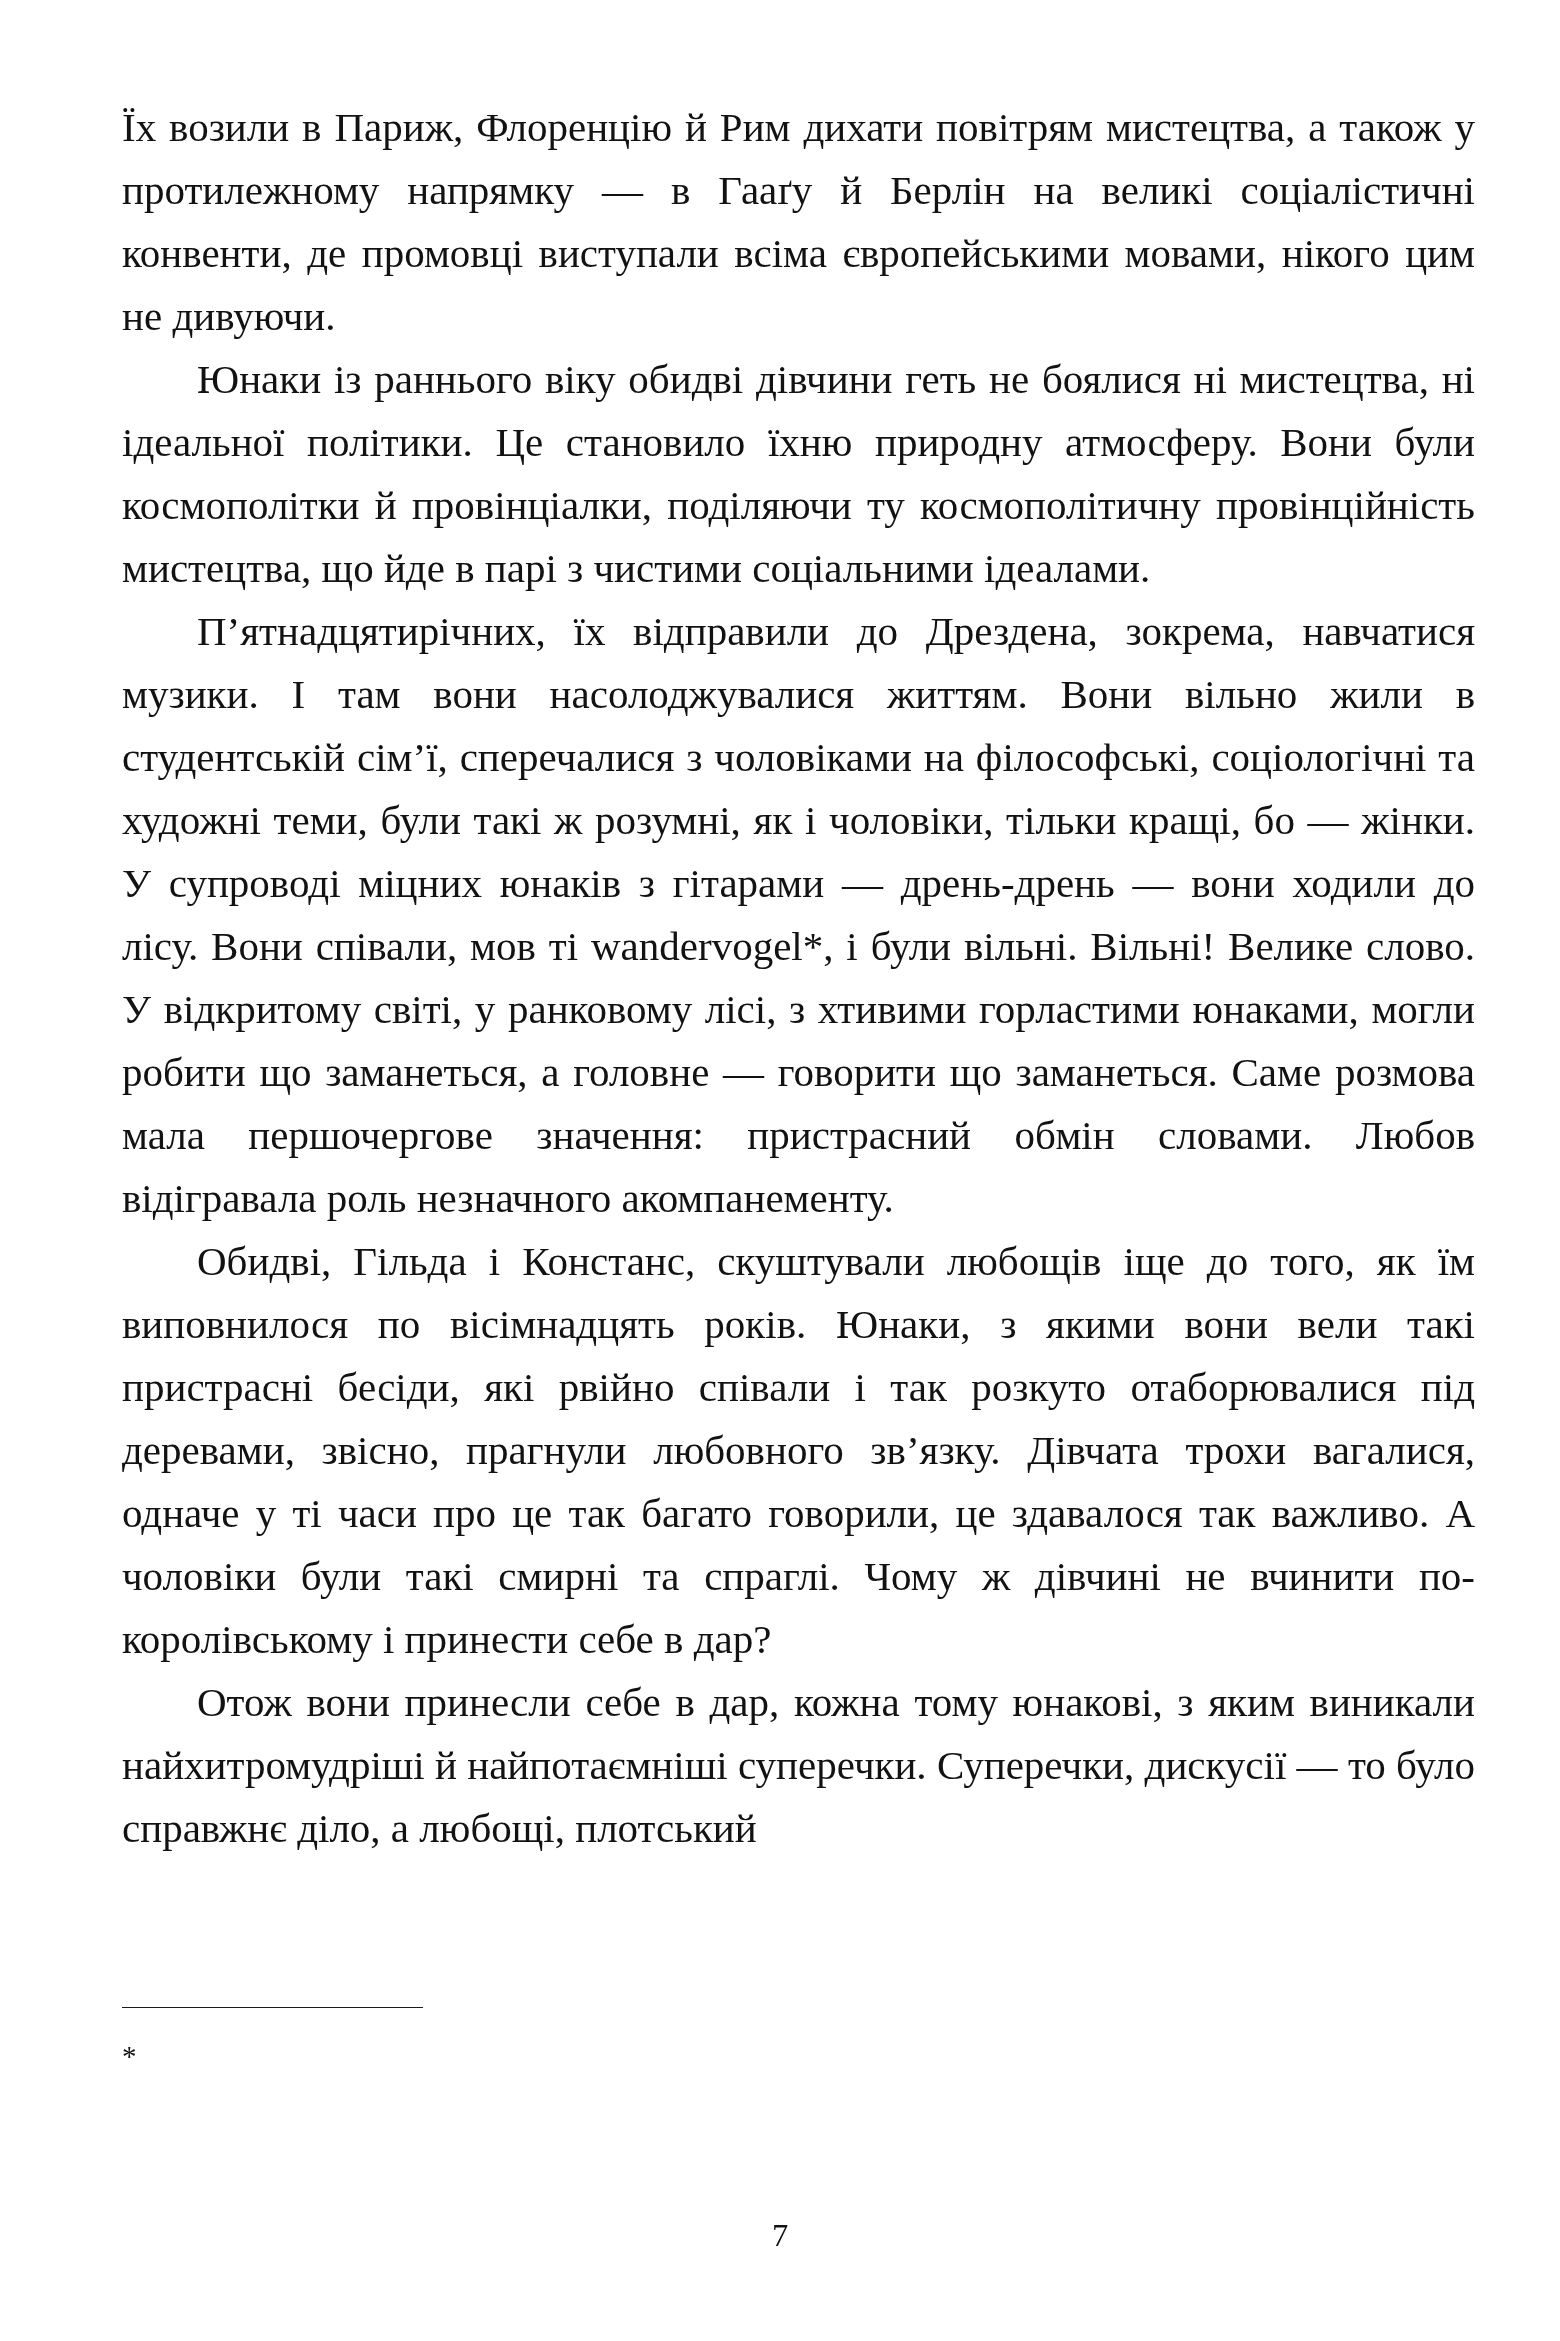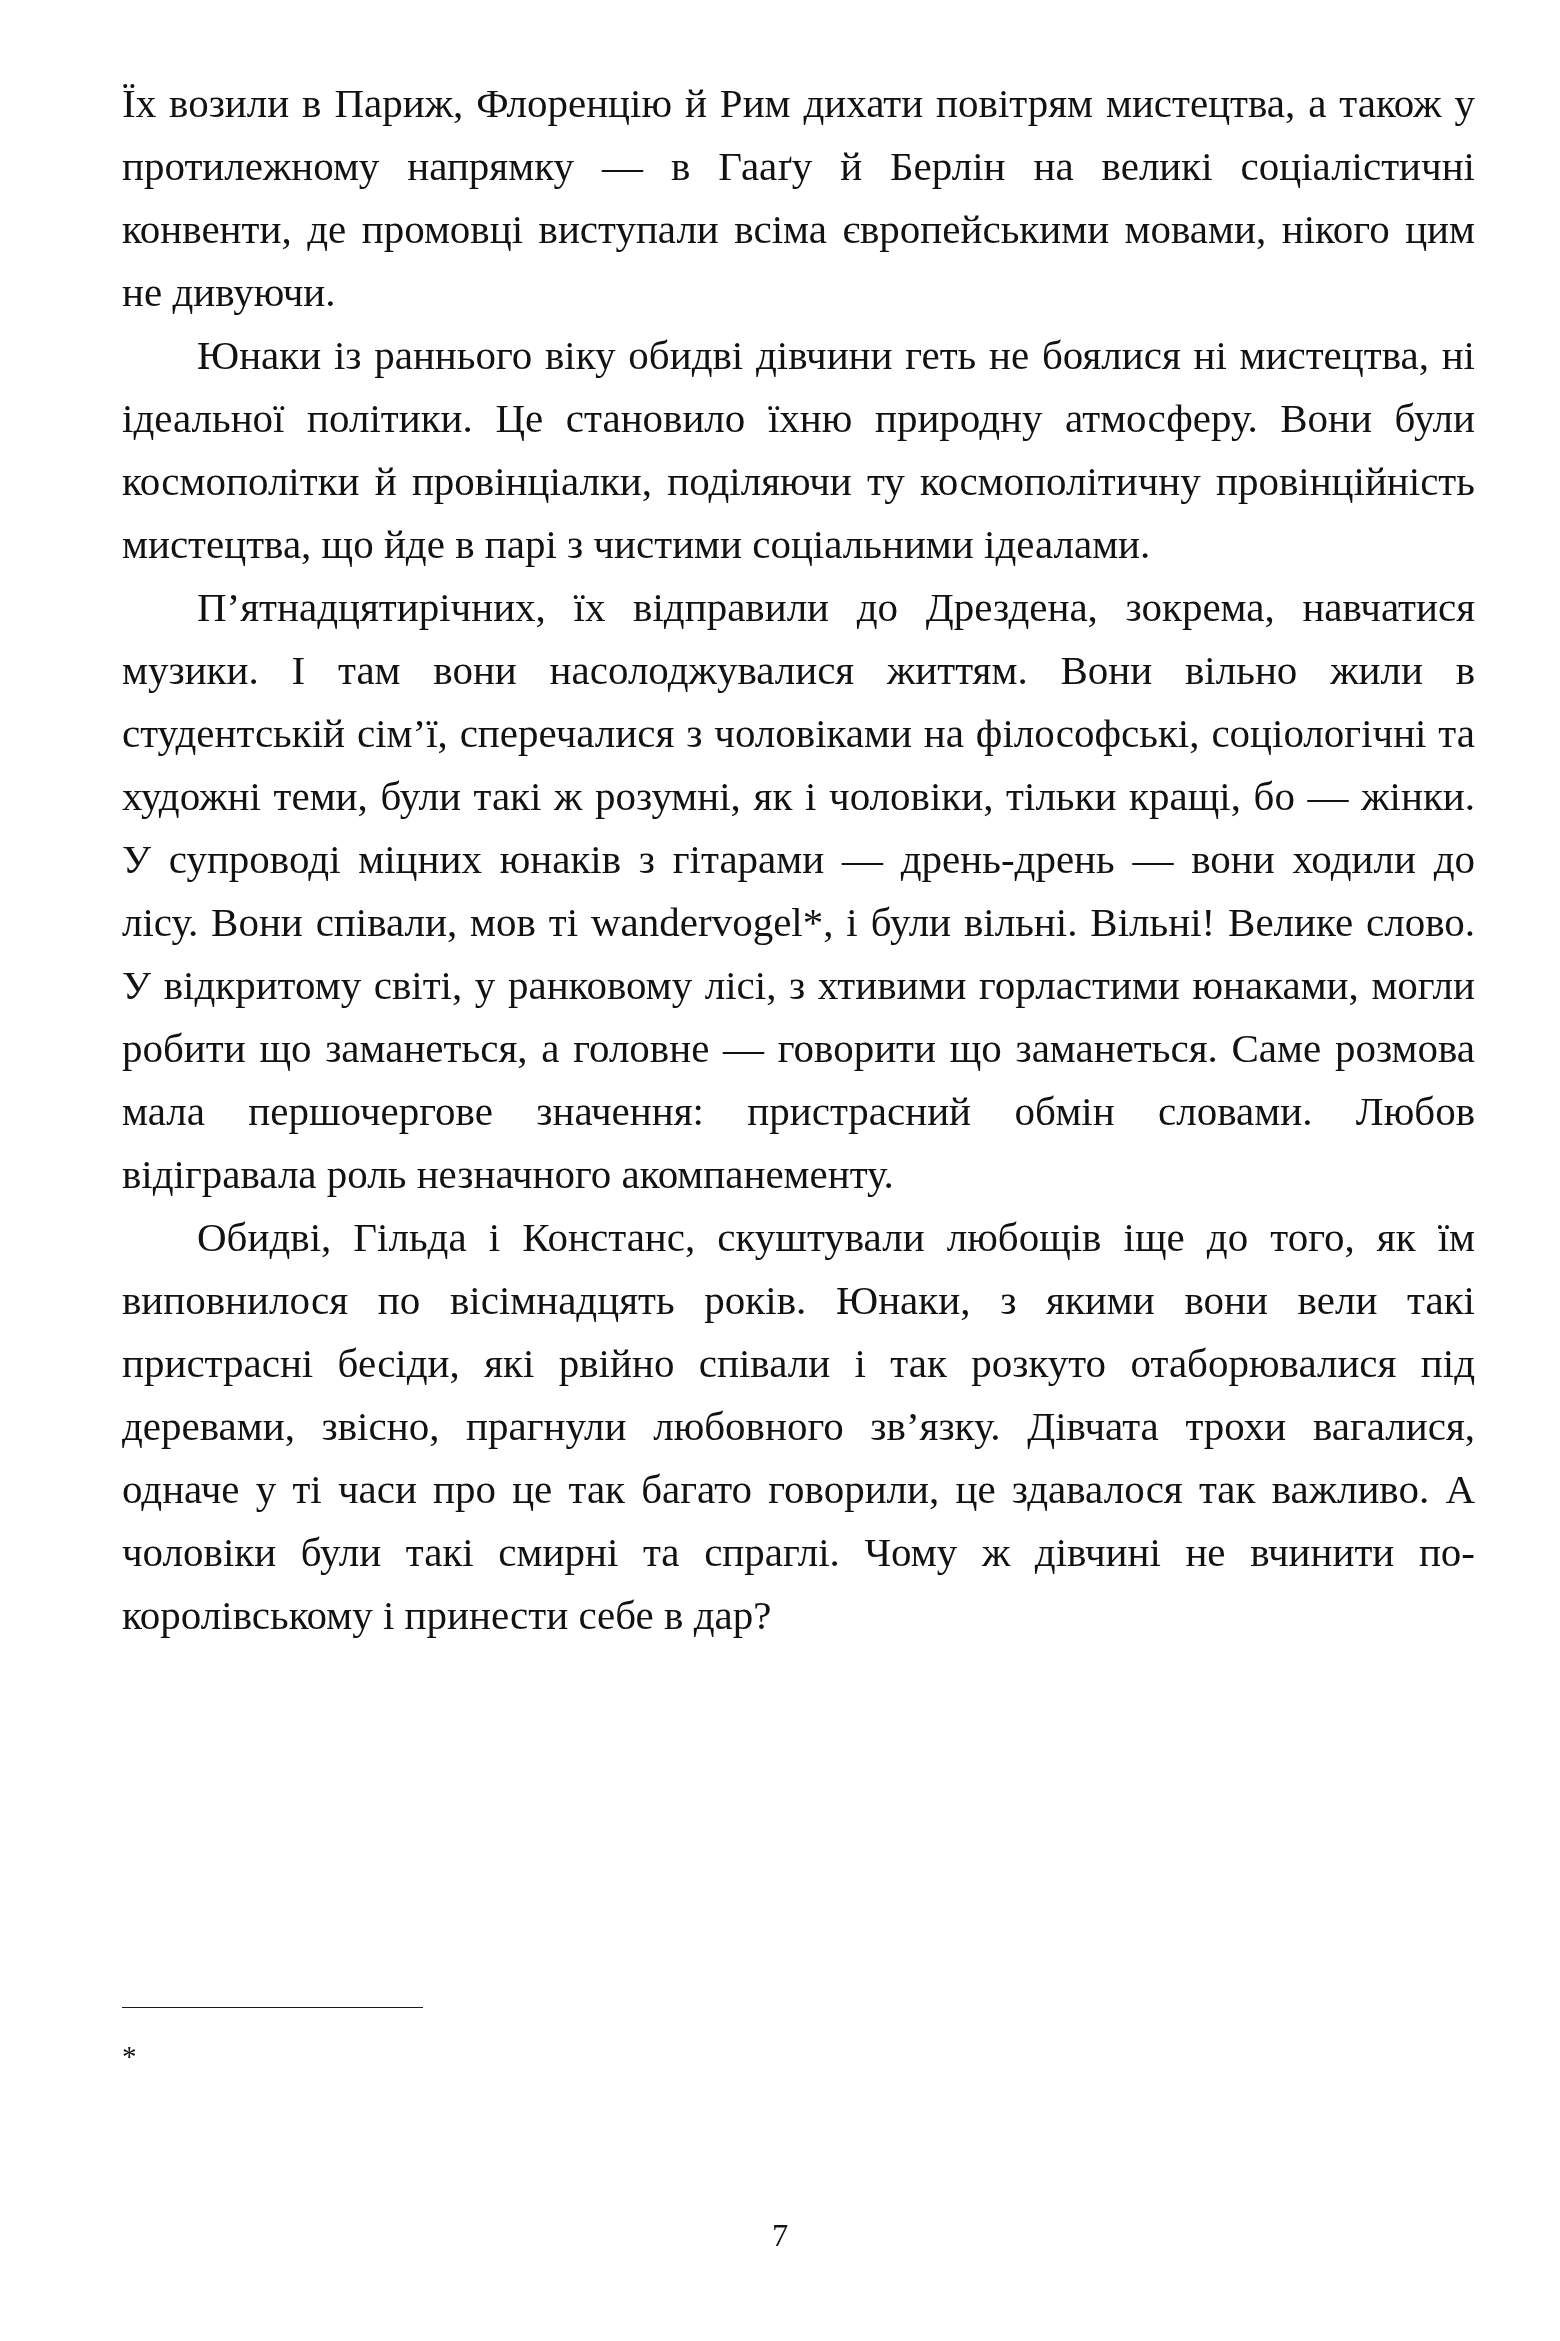--- a/index.html
+++ b/index.html
@@ -13,21 +13,21 @@
     height: 2342px;
     background: #ffffff;
     color: #121212;
     font-family: "Liberation Serif", "DejaVu Serif", serif;
     overflow: hidden;
   }
   .text-block {
     position: absolute;
     left: 122px;
     right: 85px;
-    top: 72px;
+    top: 96px;
     font-size: 41px;
     line-height: 63px;
     text-align: justify;
     hyphens: auto;
     -webkit-hyphens: auto;
   }
   .text-block p {
     margin: 0;
     padding: 0;
   }
@@ -71,20 +71,21 @@
 </head>
 <body>
 
 <div class="page">
 
   <div class="text-block">
     <p>Їх возили в Париж, Флоренцію й Рим дихати повітрям мистецтва, а також у протилежному напрямку — в Гааґу й Берлін на великі соціалістичні конвенти, де промовці виступали всіма європейськими мовами, нікого цим не дивуючи.</p>
     <p class="indent">Юнаки із раннього віку обидві дівчини геть не боялися ні мистецтва, ні ідеальної політики. Це становило їхню природну атмосферу. Вони були космополітки й провінціалки, поділяючи ту космополітичну провінційність мистецтва, що йде в парі з чистими соціальними ідеалами.</p>
     <p class="indent">П’ятнадцятирічних, їх відправили до Дрездена, зокрема, навчатися музики. І там вони насолоджувалися життям. Вони вільно жили в студентській сім’ї, сперечалися з чоловіками на філософські, соціологічні та художні теми, були такі ж розумні, як і чоловіки, тільки кращі, бо — жінки. У супроводі міцних юнаків з гітарами — дрень-дрень — вони ходили до лісу. Вони співали, мов ті wandervogel*, і були вільні. Вільні! Велике слово. У відкритому світі, у ранковому лісі, з хтивими горластими юнаками, могли робити що заманеться, а головне — говорити що заманеться. Саме розмова мала першочергове значення: пристрасний обмін словами. Любов відігравала роль незначного акомпанементу.</p>
     <p class="indent">Обидві, Гільда і Констанс, скуштували любощів іще до того, як їм виповнилося по вісімнадцять років. Юнаки, з якими вони вели такі пристрасні бесіди, які рвійно співали і так розкуто отаборювалися під деревами, звісно, прагнули любовного зв’язку. Дівчата трохи вагалися, одначе у ті часи про це так багато говорили, це здавалося так важливо. А чоловіки були такі смирні та спраглі. Чому ж дівчині не вчинити по-королівському і принести себе в дар?</p>
+    <p class="indent">Отож вони принесли себе в дар, кожна тому юнакові, з яким виникали найхитромудріші й найпотаємніші суперечки. Суперечки, дискусії — то було справжнє діло, а любощі, плотський</p>
   </div>
 
   <div class="footnote-area">
     <div class="footnote-rule"></div>
     <div class="footnote">
       <span class="footnote-marker">*</span>
     </div>
   </div>
 
   <div class="page-number">7</div>

